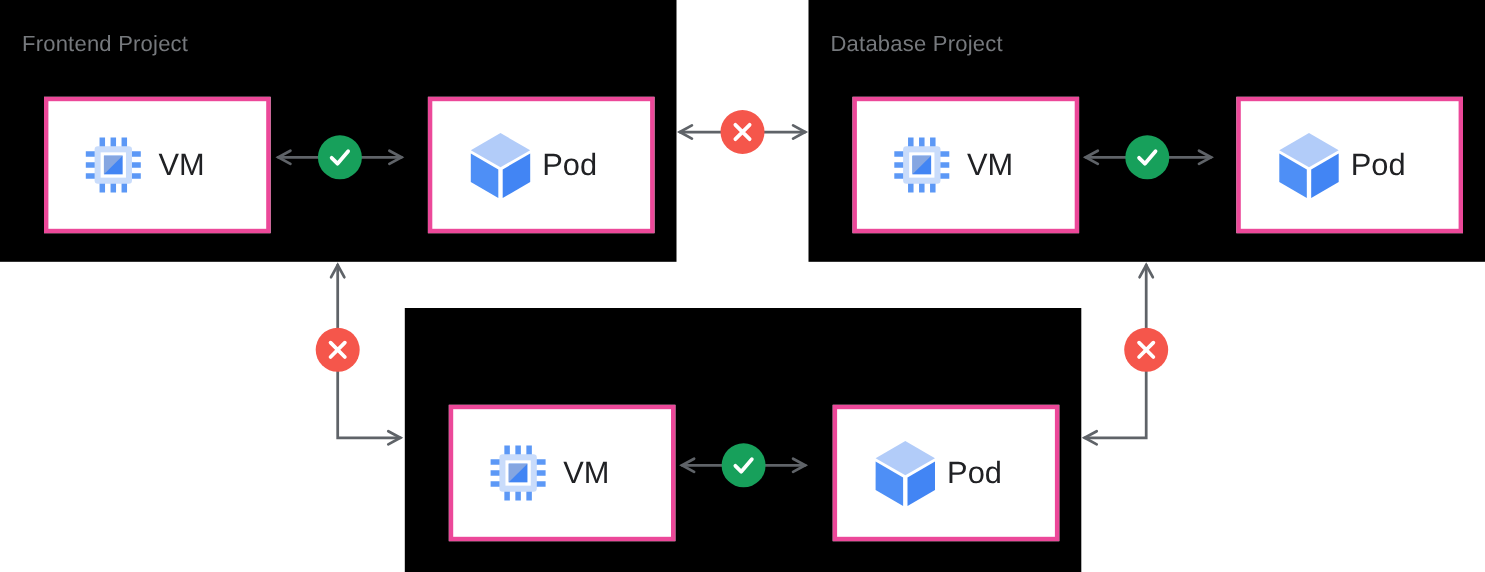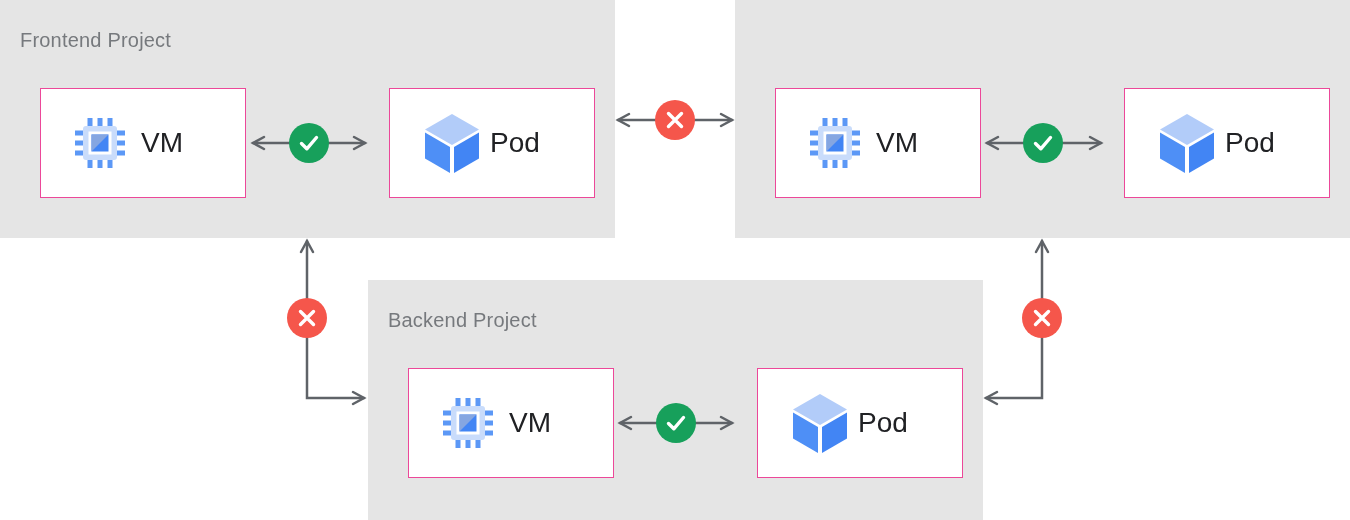--- a/index.html
+++ b/index.html
@@ -5,34 +5,34 @@
   html,body{margin:0;padding:0;background:#ffffff;}
   .canvas{
     position:relative;
     width:1350px;height:520px;
     background:#ffffff;
     font-family:"Liberation Sans","DejaVu Sans",sans-serif;
     overflow:hidden;
   }
   .project-box{
     position:absolute;
-    background:#e5e5e5;
+    background:#000000;
   }
   .project-box.frontend{left:0;top:0;width:615px;height:238px;}
   .project-box.database{left:735px;top:0;width:615px;height:238px;}
   .project-box.backend{left:368px;top:280px;width:615px;height:240px;}
   .project-label{
     position:absolute;left:20px;top:29px;
     font-size:20px;color:#76797d;letter-spacing:.2px;
   }
   .card{
     position:absolute;top:88px;
-    width:206px;height:110px;
+    width:206px;height:124px;
     background:#ffffff;
-    border:1px solid #ec4899;
+    border:4px solid #ec4899;
     box-sizing:border-box;
     display:flex;align-items:center;
     padding-left:33px;
   }
   .card.left-card{left:40px;}
   .card.right-card{left:389px;}
   .node-icon{width:67px;display:flex;align-items:center;}
   .node-label{
     font-size:28px;color:#202124;font-weight:400;
   }
@@ -87,20 +87,21 @@
           <path d="M29 2 L56 17.5 L29 33 L2 17.5 Z" fill="#b2ccf9"></path>
           <path d="M2 20.5 L27 35 L27 61 L2 46.5 Z" fill="#4e8ff6"></path>
           <path d="M31 35 L56 20.5 L56 46.5 L31 61 Z" fill="#4285f4"></path>
         </svg>
       </span>
       <span class="node-label">Pod</span>
     </div>
   </div>
 
   <div class="project-box database">
+    <div class="project-label">Database Project</div>
     <div class="card left-card">
       <span class="node-icon">
         <svg width="52" height="52" viewBox="0 0 52 52">
           <g fill="#5c98f6">
             <rect x="13.5" y="1" width="5" height="9"></rect>
               <rect x="23.5" y="1" width="5" height="9"></rect>
               <rect x="33.5" y="1" width="5" height="9"></rect>
             <rect x="13.5" y="42" width="5" height="9"></rect>
               <rect x="23.5" y="42" width="5" height="9"></rect>
               <rect x="33.5" y="42" width="5" height="9"></rect>
@@ -125,21 +126,20 @@
           <path d="M29 2 L56 17.5 L29 33 L2 17.5 Z" fill="#b2ccf9"></path>
           <path d="M2 20.5 L27 35 L27 61 L2 46.5 Z" fill="#4e8ff6"></path>
           <path d="M31 35 L56 20.5 L56 46.5 L31 61 Z" fill="#4285f4"></path>
         </svg>
       </span>
       <span class="node-label">Pod</span>
     </div>
   </div>
 
   <div class="project-box backend">
-    <div class="project-label">Backend Project</div>
     <div class="card left-card">
       <span class="node-icon">
         <svg width="52" height="52" viewBox="0 0 52 52">
           <g fill="#5c98f6">
             <rect x="13.5" y="1" width="5" height="9"></rect>
               <rect x="23.5" y="1" width="5" height="9"></rect>
               <rect x="33.5" y="1" width="5" height="9"></rect>
             <rect x="13.5" y="42" width="5" height="9"></rect>
               <rect x="23.5" y="42" width="5" height="9"></rect>
               <rect x="33.5" y="42" width="5" height="9"></rect>

